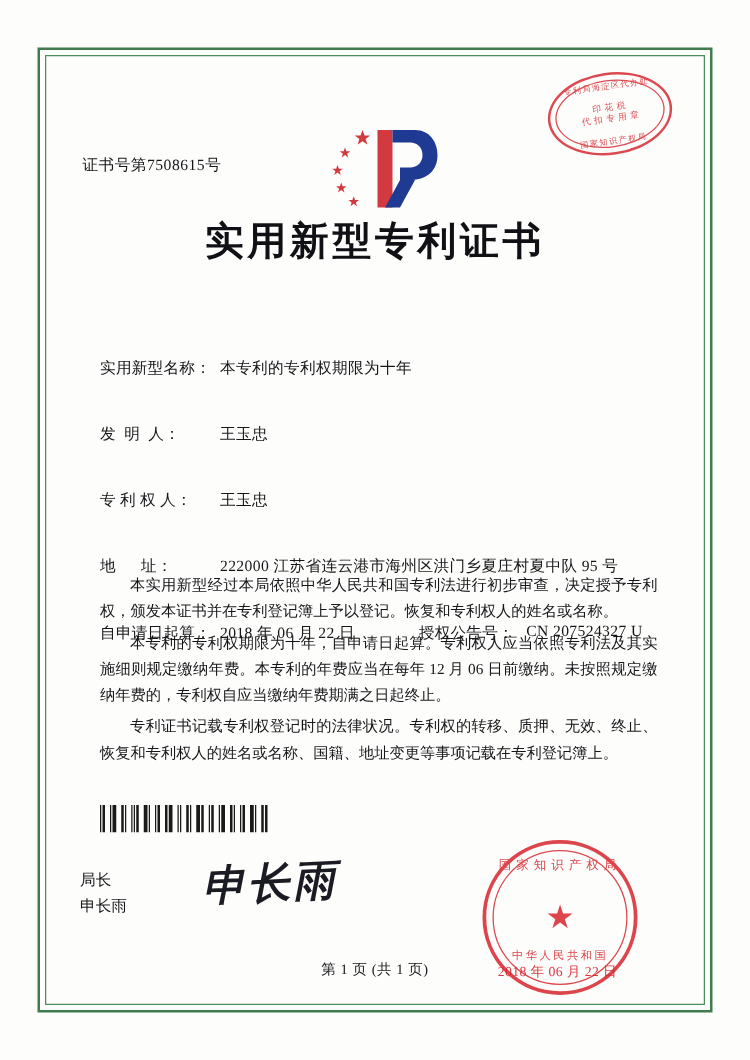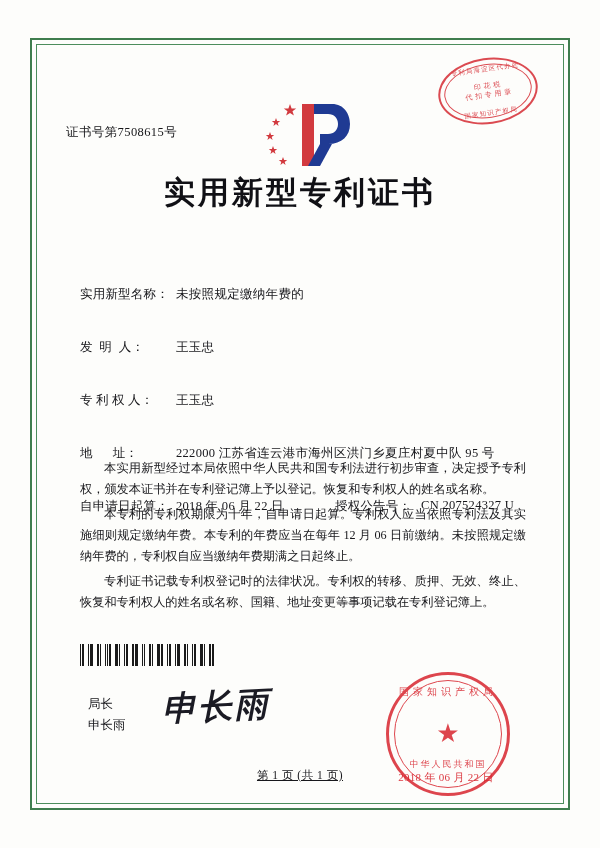--- a/index.html
+++ b/index.html
@@ -206,21 +206,21 @@
     margin-right: 1px;
     vertical-align: top;
   }
   .barcode i.w2 { width: 2px; }
   .barcode i.w3 { width: 3px; }
   .barcode i.gap { background: transparent; width: 2px; }
 
   
   .sign-block {
     position: absolute;
-    left: 52px;
+    left: 28px;
     top: 650px;
     font-size: 12.5px;
     line-height: 21px;
     color: #16161a;
   }
   .signature-script {
     position: absolute;
     left: 126px;
     top: 640px;
     font-size: 34px;
@@ -283,21 +283,20 @@
   
   .footer {
     position: absolute;
     left: 0;
     right: 0;
     top: 768px;
     text-align: center;
     font-size: 11.5px;
     color: #18181c;
     letter-spacing: 0.5px;
-    text-decoration: underline;
   }
 </style>
 </head>
 <body>
 
 <div class="page">
 
   <div class="border-outer"></div>
   <div class="border-inner"></div>
 
@@ -328,21 +327,21 @@
         <path d="M80 48 L92 48 L80 70 L68 70 Z" fill="#1f3a93"></path>
       </svg>
     </div>
 
     <div class="doc-title">实用新型专利证书</div>
 
     <div class="fields">
 
       <div class="field-row">
         <span class="field-label w1">实用新型名称：</span>
-        <span class="field-value">未按照规定缴纳年费的</span>
+        <span class="field-value">本专利的专利权期限为十年</span>
       </div>
 
       <div class="field-row">
         <span class="field-label w1">发  明  人：</span>
         <span class="field-value">王玉忠</span>
       </div>
 
 
 
       <div class="field-row">

